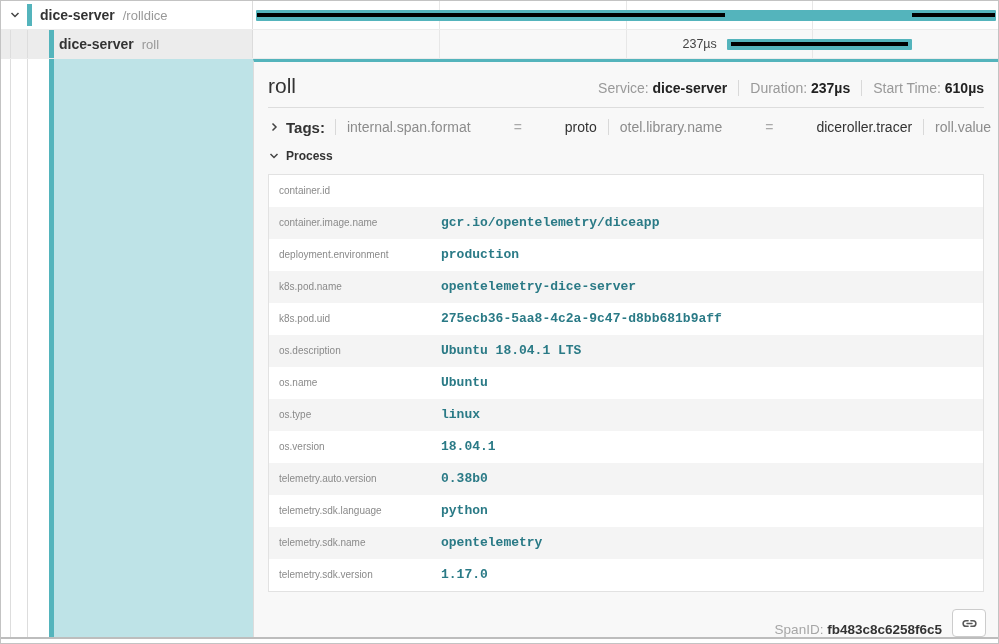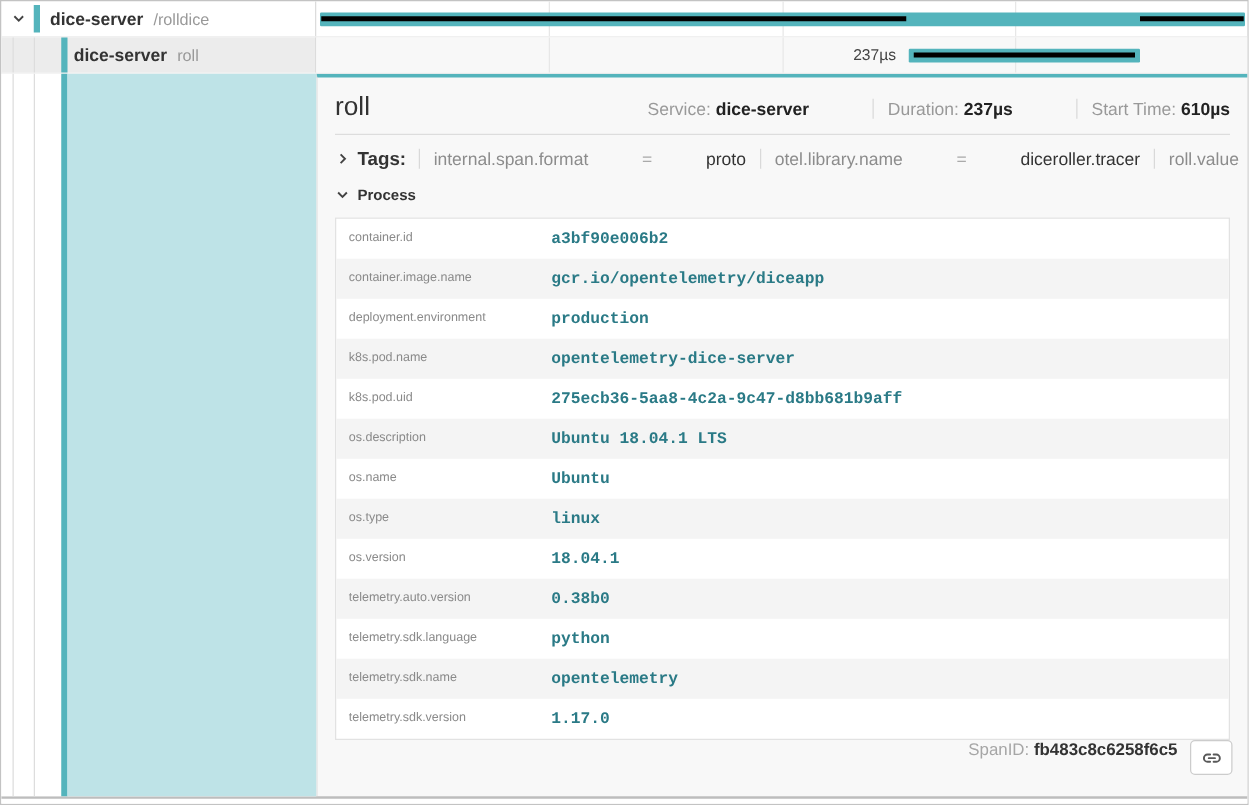--- a/index.html
+++ b/index.html
@@ -47,21 +47,21 @@
   .main { flex:1; display:flex; min-height:0; }
   .gutter { width:252px; flex:0 0 252px; position:relative; background:#fff; }
   .accent-stripe { position:absolute; left:48px; width:5px; top:0; bottom:0; background:var(--accent); }
   .teal-block { position:absolute; left:53px; right:0; top:0; bottom:0; background:var(--accent-light); }
 
   .detail { flex:1; background:#f8f8f8; border-top:3px solid var(--accent); border-left:1px solid #dcdcdc;
             display:flex; flex-direction:column; padding:0 14px; min-width:0; }
 
   .detail-header { display:flex; align-items:baseline; justify-content:space-between; padding-top:12px; }
   .span-title { font-size:21px; font-weight:400; color:#333; margin:0; }
-  .meta { display:flex; align-items:baseline; font-size:14px;gap:40px; }
+  .meta { display:flex; align-items:baseline; font-size:14px; }
   .meta-item { padding:0 11px; border-left:1px solid #d9d9d9; color:#999; white-space:nowrap; }
   .meta-item:first-child { border-left:none; }
   .meta-item:last-child { padding-right:0; }
   .meta-item b { color:#222; font-weight:700; }
   .header-divider { height:1px; background:#ddd; margin-top:9px; }
 
   .tags-row { display:flex; align-items:center; margin-top:8px; height:22px; font-size:14px; cursor:pointer; }
   .section-label { font-weight:700; color:#333; margin-right:10px; font-size:15px; }
   .tag-item { display:flex; align-items:center; padding:0 11px; border-left:1px solid #d9d9d9; white-space:nowrap;gap:38px; }
   .tag-item:first-child { border-left:none; padding-left:0; }
@@ -72,21 +72,21 @@
   .process-row { display:flex; align-items:center; margin-top:8px; height:20px; cursor:pointer; }
   .process-row .section-label { font-size:12px; margin-right:0; }
 
   .process-table { margin-top:8px; border:1px solid #e2e2e2; background:#fff; }
   .ptr { display:flex; }
   .ptr:nth-child(even) { background:#f4f4f4; }
   .pk { flex:0 0 172px; width:172px; padding:8px 10px; font-size:10px; color:#8a8a8a; line-height:16px; }
   .pv { flex:1; padding:8px 10px 8px 0; font-family:"Liberation Mono","DejaVu Sans Mono",monospace;
         font-size:13px; color:#2a7a86; line-height:16px; font-weight:700; }
 
-  .detail-footer { flex:1; margin:0 -14px; display:flex; justify-content:flex-end; align-items:flex-start;
+  .detail-footer { flex:1; margin:0 -14px; display:flex; justify-content:flex-end; align-items:flex-end;
                    padding:0 12px; gap:10px; min-height:0; }
   .spanid-label { font-size:13.5px; color:#a6a6a6; }
   .spanid-label b { color:#333; font-weight:600; }
   .link-btn { width:34px; height:28px; border:1px solid #ccc; border-radius:4px; background:#fff;
               display:flex; align-items:center; justify-content:center; cursor:pointer; }
 
   .bottom-strip { flex:0 0 6px; height:6px; border-top:2px solid #bdbdbd; background:#fff; }
 </style>
 </head>
 <body>
@@ -188,21 +188,20 @@
           <svg width="12" height="12" viewBox="0 0 12 12">
               <polyline points="2.5,4 6,7.5 9.5,4" fill="none" stroke="#444" stroke-width="1.5"></polyline>
             </svg>
         </span>
         <span class="section-label">Process</span>
       </div>
 
       <div class="process-table">
         <div class="ptr">
             <div class="pk">container.id</div>
-            <div class="pv">a3bf90e006b2</div>
           </div>
         <div class="ptr">
             <div class="pk">container.image.name</div>
             <div class="pv">gcr.io/opentelemetry/diceapp</div>
           </div>
         <div class="ptr">
             <div class="pk">deployment.environment</div>
             <div class="pv">production</div>
           </div>
         <div class="ptr">

